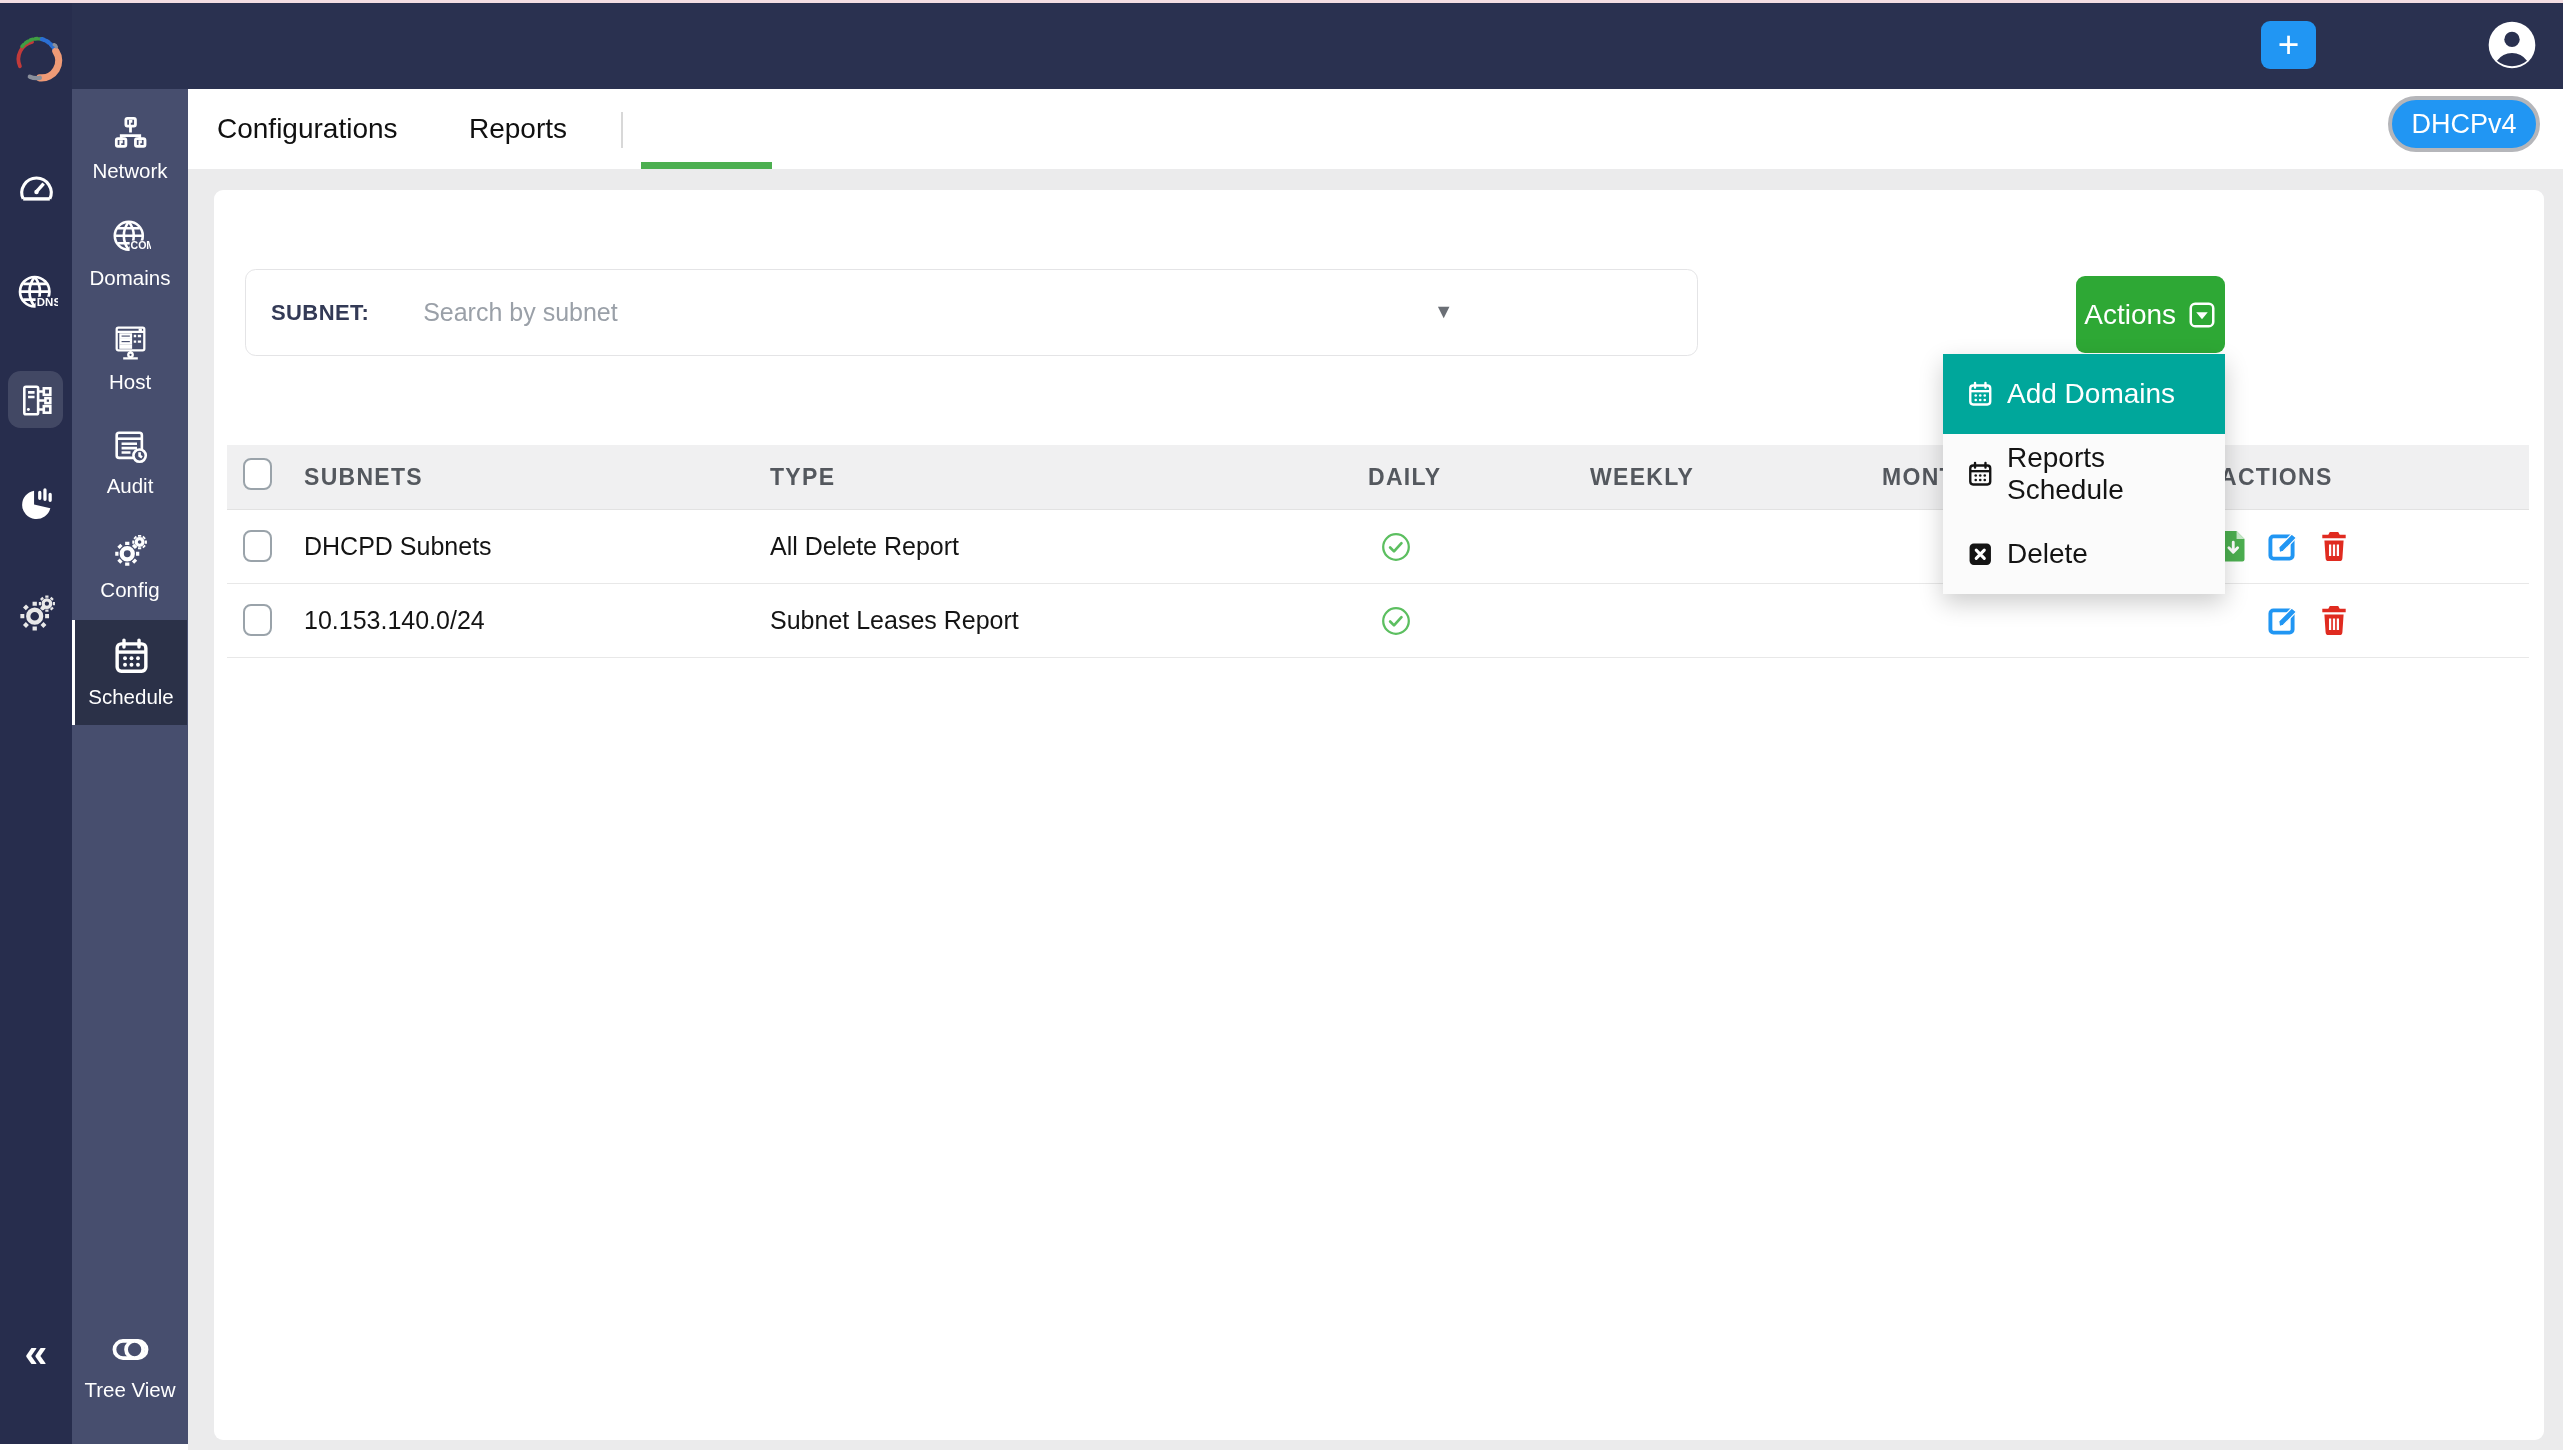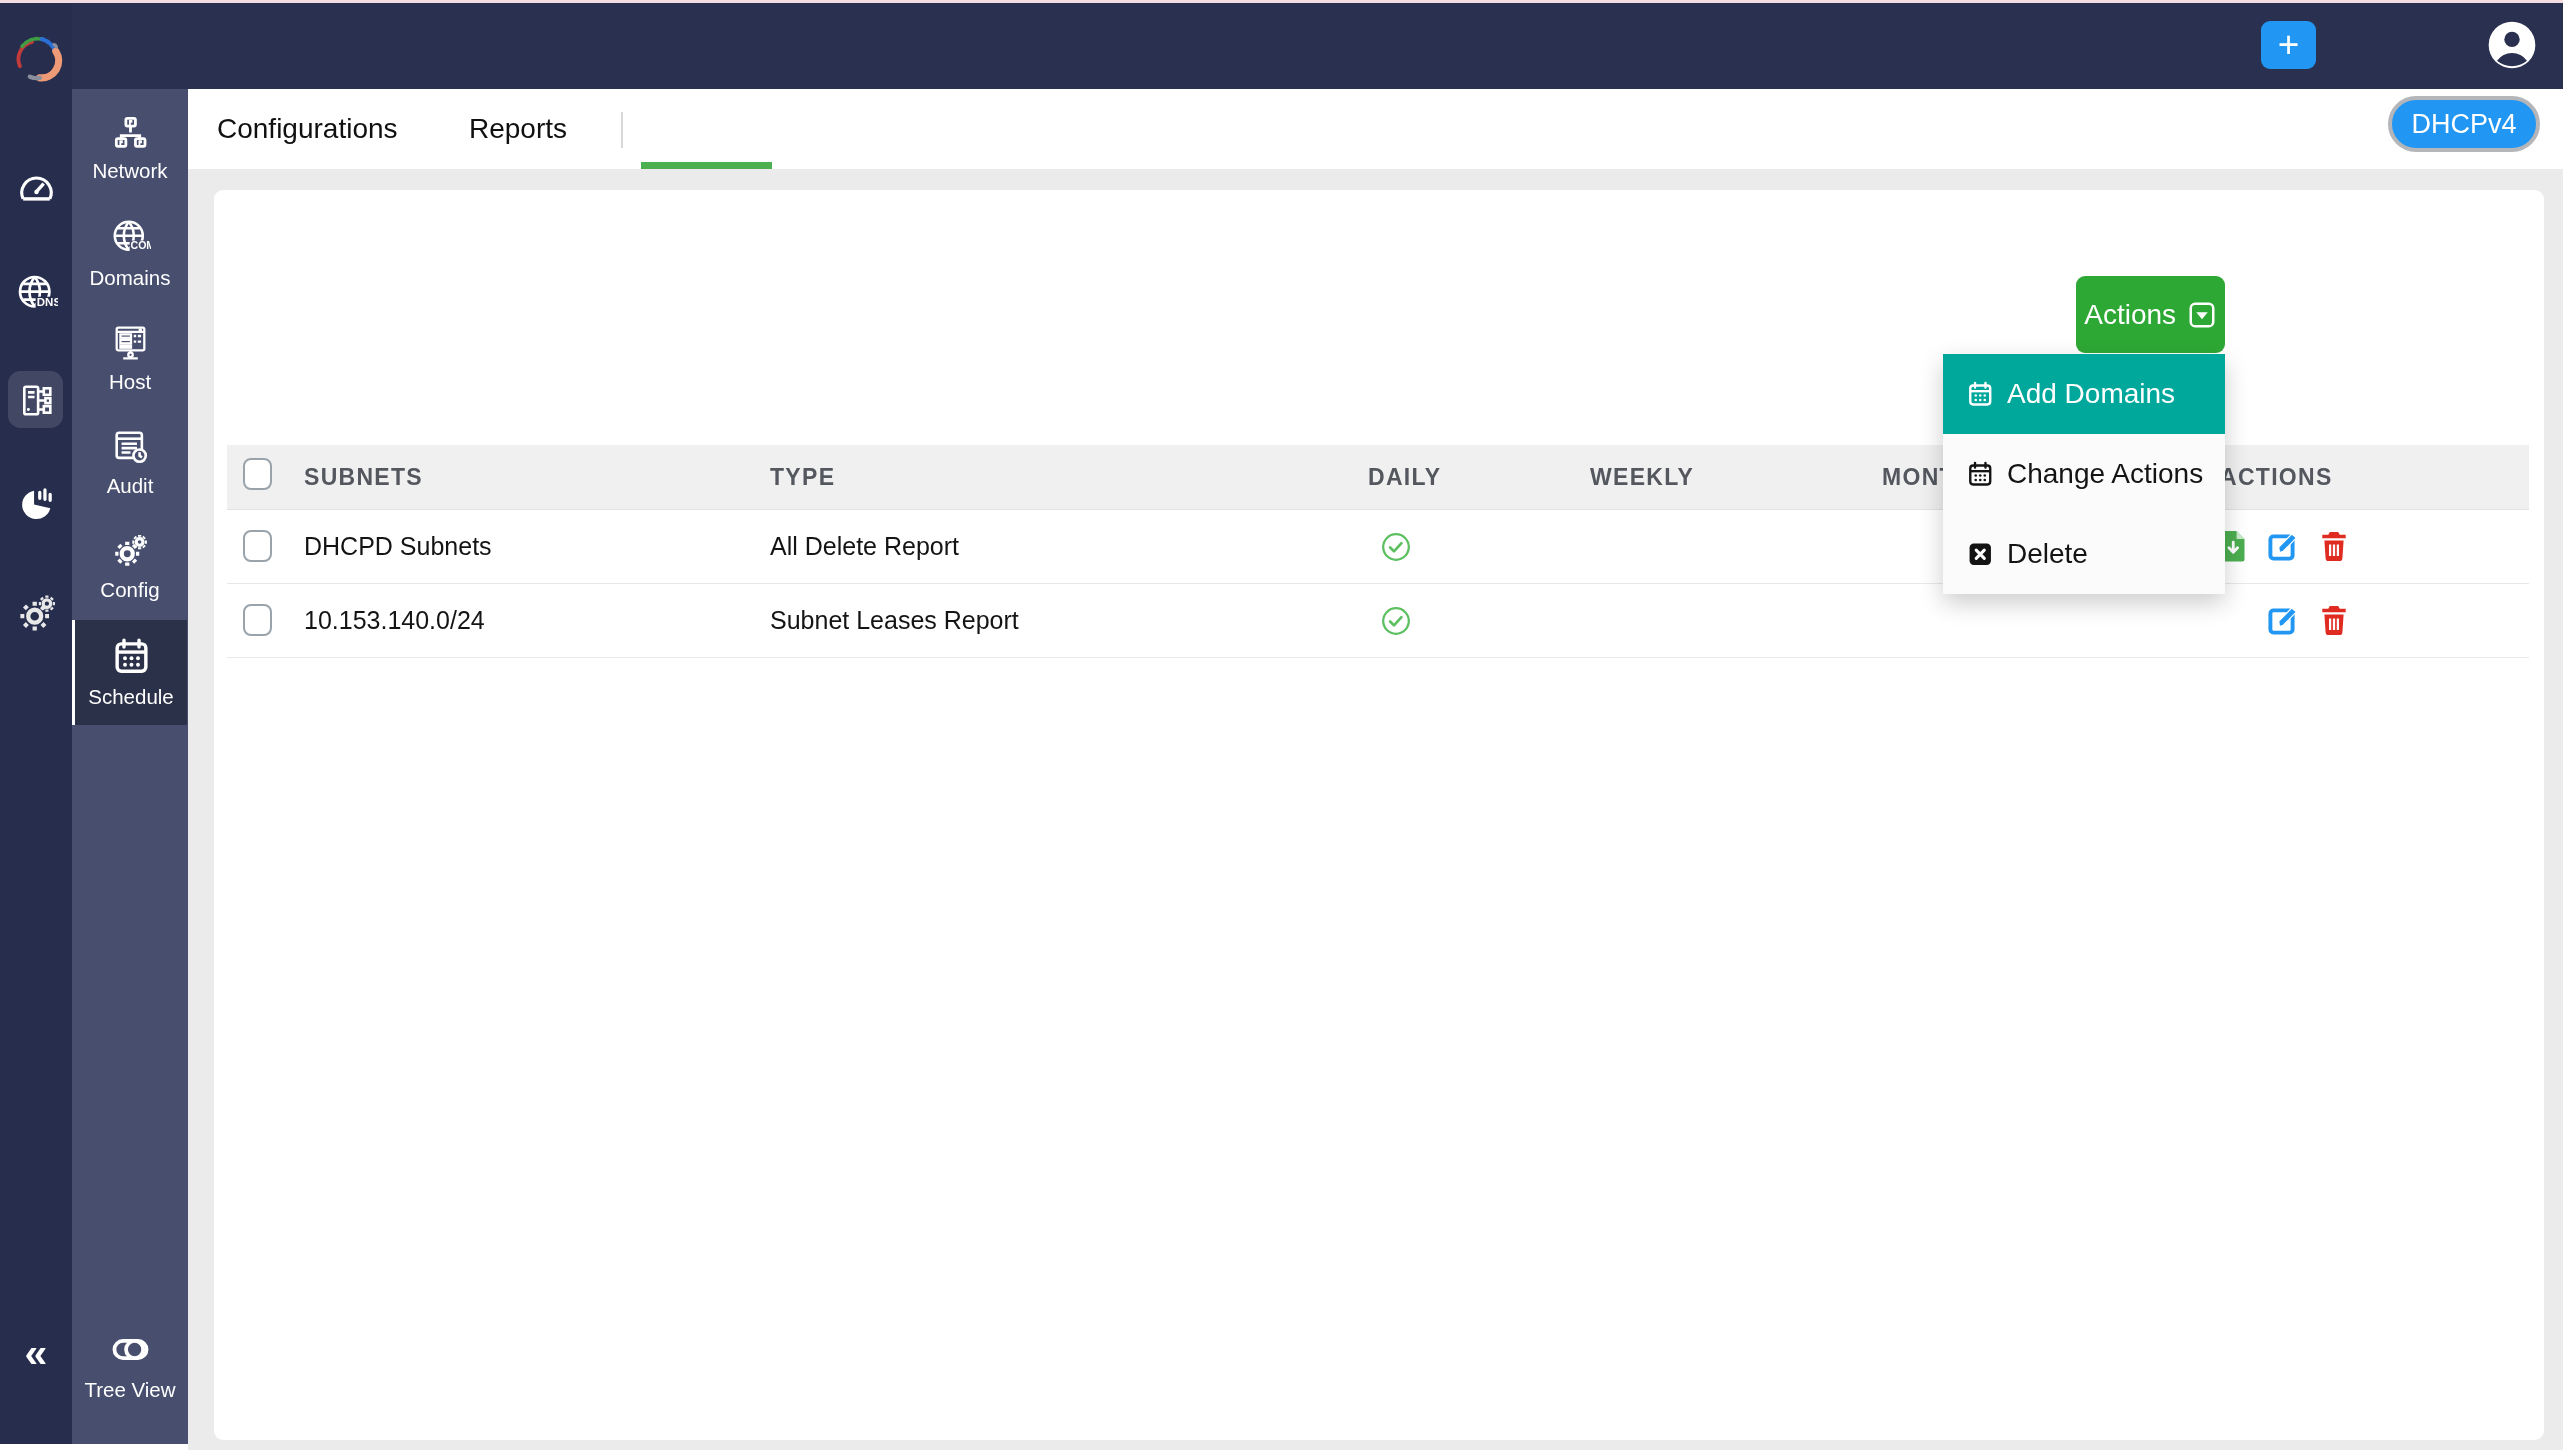--- a/index.html
+++ b/index.html
@@ -253,20 +253,25 @@
     <div class="tab" style="left:29px">Configurations</div>
     <div class="tab-divider"></div>
     <div class="tab" style="left:281px">Reports</div>
     <div class="tab-underline"></div>
   </div>
   <div class="abs pill">DHCPv4</div>
 
   <div class="abs content-bg"></div>
   <div class="abs card"></div>
 
+  <div class="abs search-panel">
+    <span class="search-label">SUBNET:</span>
+    <input class="search-input" placeholder="Search by subnet" style="">
+    <span class="search-caret">▼</span>
+  </div>
 
   <div class="abs actions-btn">
     <span>Actions</span>
     <span>
       <svg width="30" height="30" viewBox="0 0 24 24">
           <rect x="3" y="3" width="18" height="18" rx="3.5" fill="none" stroke="#fff" stroke-width="2"></rect>
           <path d="M7.4 9.8h9.2L12 15.4z" fill="#fff"></path>
         </svg>
     </span>
   </div>
@@ -368,21 +373,21 @@
           <g fill="#141414" stroke="none">
               <circle cx="8.2" cy="13" r="1.1"></circle>
               <circle cx="12" cy="13" r="1.1"></circle>
               <circle cx="15.8" cy="13" r="1.1"></circle>
               <circle cx="8.2" cy="16.8" r="1.1"></circle>
               <circle cx="12" cy="16.8" r="1.1"></circle>
               <circle cx="15.8" cy="16.8" r="1.1"></circle>
             </g>
         </svg>
       </span>
-      <span>Change Actions</span>
+      <span>Reports Schedule</span>
     </div>
     <div class="menu-item">
       <span>
         <svg width="28.5" height="28.5" viewBox="0 0 24 24">
             <rect x="3" y="3" width="18" height="18" rx="3.5" fill="#141414"></rect>
             <path d="M8.6 8.6l6.8 6.8M15.4 8.6l-6.8 6.8" stroke="#fff" stroke-width="2.6" stroke-linecap="round"></path>
           </svg>
       </span>
       <span>Delete</span>
     </div>

